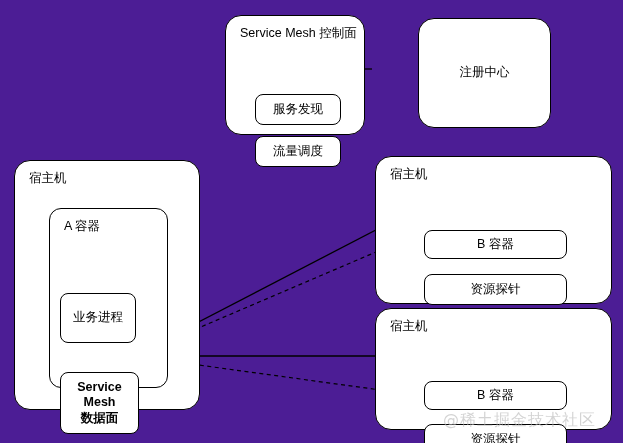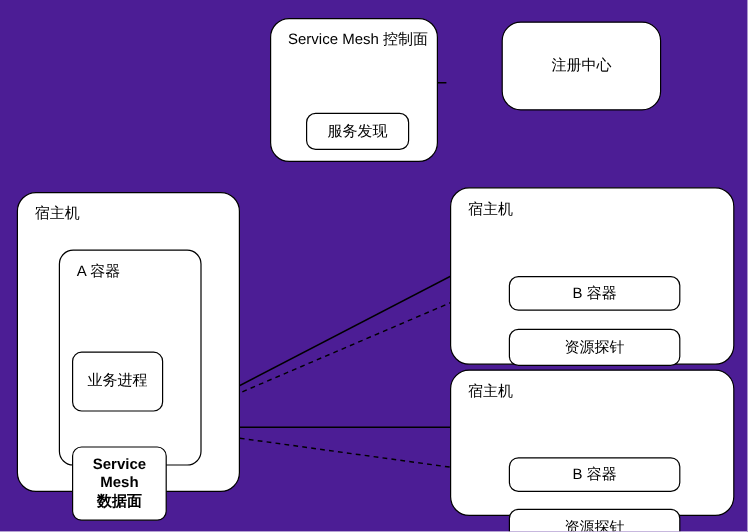--- a/index.html
+++ b/index.html
@@ -100,22 +100,25 @@
   </svg>
 
   <div class="node group rounded-lg" style="left:225px; top:15px; width:140px; height:120px;">
     <span class="group-label">Service Mesh 控制面</span>
   </div>
 
   <div class="node rounded-sm" style="left:255px; top:54px; width:86px; height:31px;">
     <span class="leaf-label">服务发现</span>
   </div>
 
+  <div class="node rounded-sm" style="left:255px; top:96px; width:86px; height:31px;">
+    <span class="leaf-label">流量调度</span>
+  </div>
 
-  <div class="node rounded-lg" style="left:418px; top:18px; width:133px; height:74px;">
+  <div class="node rounded-lg" style="left:418px; top:18px; width:133px; height:110px;">
     <span class="leaf-label">注册中心</span>
   </div>
 
   <div class="node group rounded-lg" style="left:14px; top:160px; width:186px; height:250px;">
     <span class="group-label">宿主机</span>
   </div>
 
   <div class="node group rounded-md" style="left:49px; top:208px; width:119px; height:180px;">
     <span class="group-label">A 容器</span>
   </div>
@@ -147,14 +150,15 @@
   </div>
 
   <div class="node rounded-sm" style="left:424px; top:341px; width:143px; height:29px;">
     <span class="leaf-label">B 容器</span>
   </div>
 
   <div class="node rounded-sm" style="left:424px; top:384px; width:143px; height:31px;">
     <span class="leaf-label">资源探针</span>
   </div>
 
+  <div class="watermark">@稀土掘金技术社区</div>
 
 </div>
 
 </body></html>

